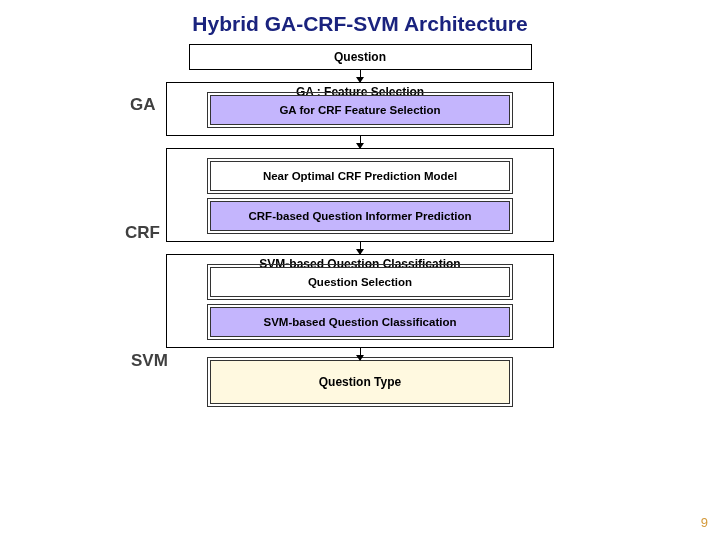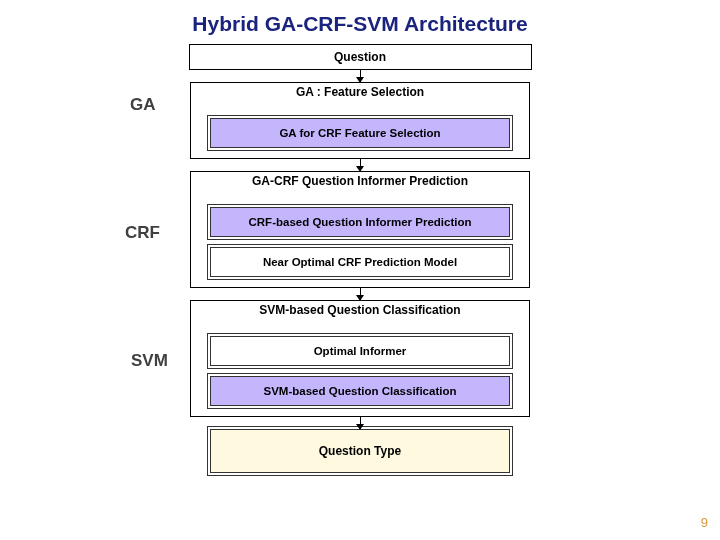--- a/index.html
+++ b/index.html
@@ -38,23 +38,23 @@
     background: #fff;
     font-size: 12px;
     font-weight: bold;
     text-align: center;
     padding: 5px 0;
   }
   .question-box { width: 343px; }
   .stage-box {
     border: 1.5px solid #000;
     background: #fff;
-    width: 340px;
+    width: 388px;
     position: relative;
-    padding: 35px 10px 10px 10px;
+    padding: 12px 10px 10px 10px;
     display: flex;
     flex-direction: column;
     align-items: center;
     gap: 10px;
   }
   .stage-title {
     position: absolute;
     top: 2px;
     left: 0;
     right: 0;
@@ -132,29 +132,28 @@
   <div class="wide-box question-box">Question</div>
   <div class="arrow arrow-short"></div>
 
   <div class="stage-box">
     <div class="stage-title">GA : Feature Selection</div>
     <div class="inner-box yellow-box">GA for CRF Feature Selection</div>
   </div>
   <div class="arrow arrow-short"></div>
 
   <div class="stage-box">
-    <div class="stage-title">GA-CRF Question Informer Prediction</div>
+    <div class="inner-box white-box">Near Optimal CRF Prediction Model</div>
     <div class="inner-box yellow-box">CRF-based Question Informer Prediction</div>
-    <div class="inner-box white-box">Near Optimal CRF Prediction Model</div>
   </div>
   <div class="arrow arrow-short"></div>
 
   <div class="stage-box">
     <div class="stage-title">SVM-based Question Classification</div>
-    <div class="inner-box white-box">Optimal Informer</div>
+    <div class="inner-box white-box">Question Selection</div>
     <div class="inner-box yellow-box">SVM-based Question Classification</div>
   </div>
   <div class="arrow arrow-short"></div>
 
   <div class="tall-result">Question Type</div>
 </div>
 
 <div class="page-num">9</div>
 
 </body></html>

